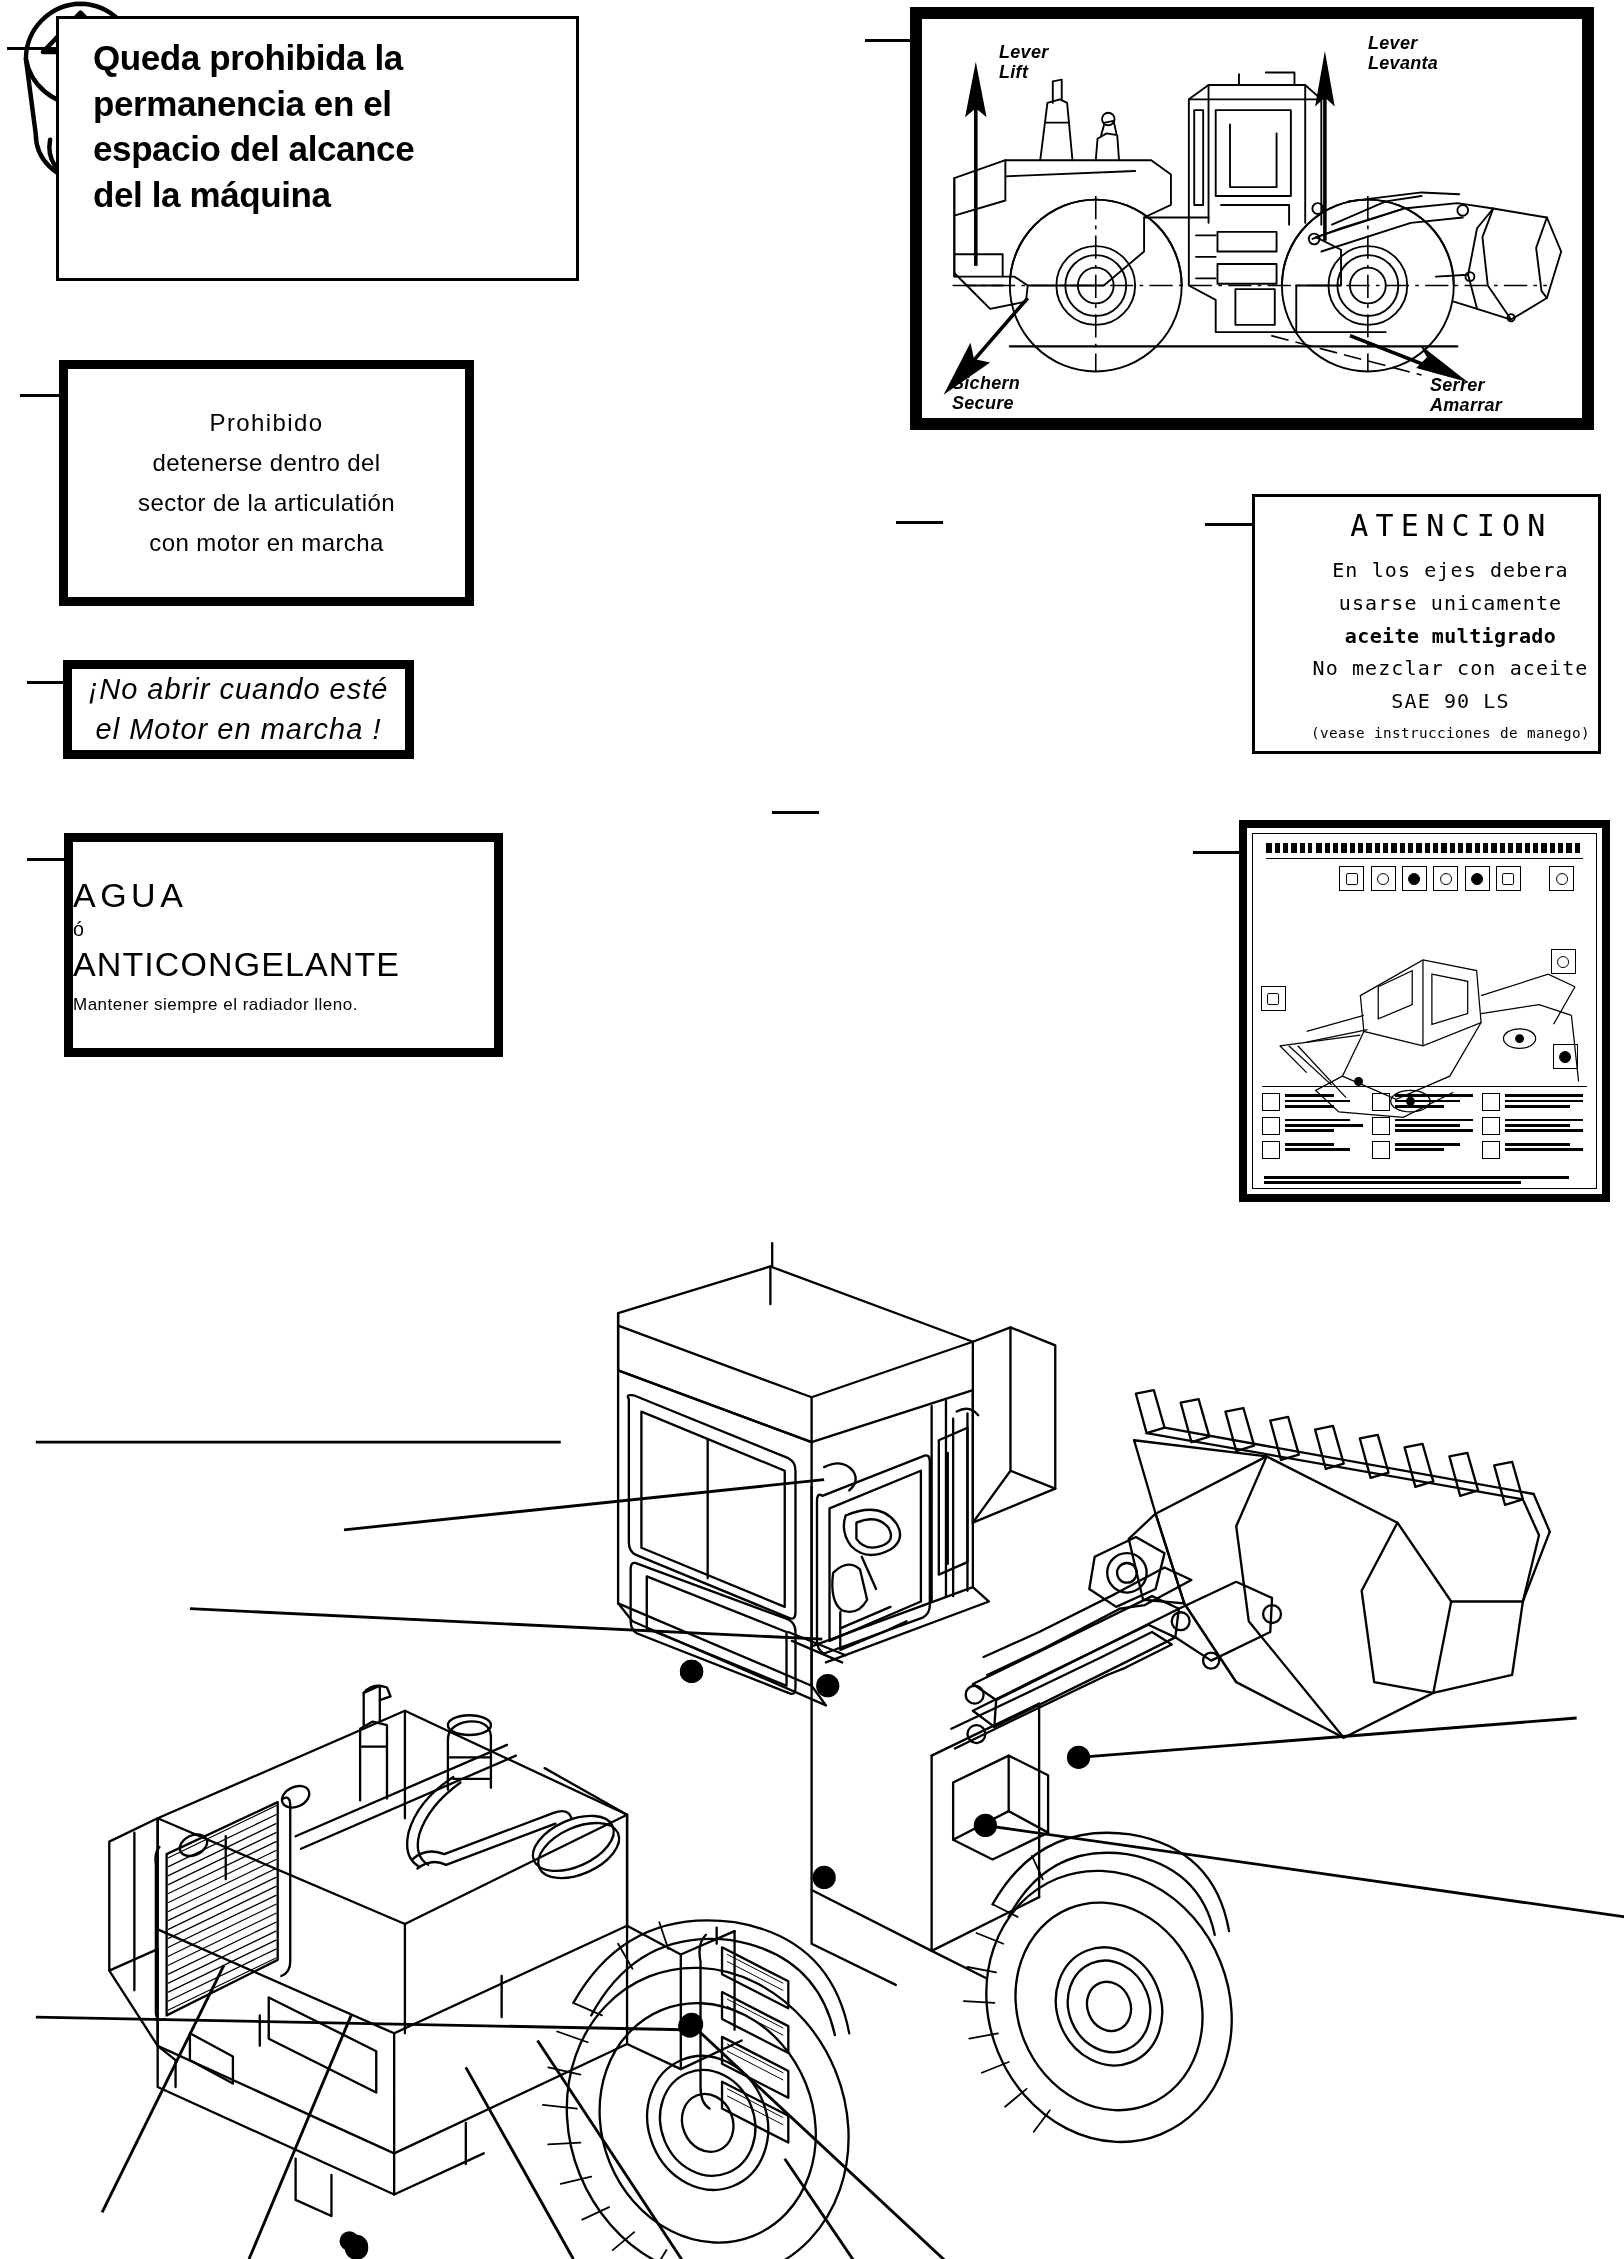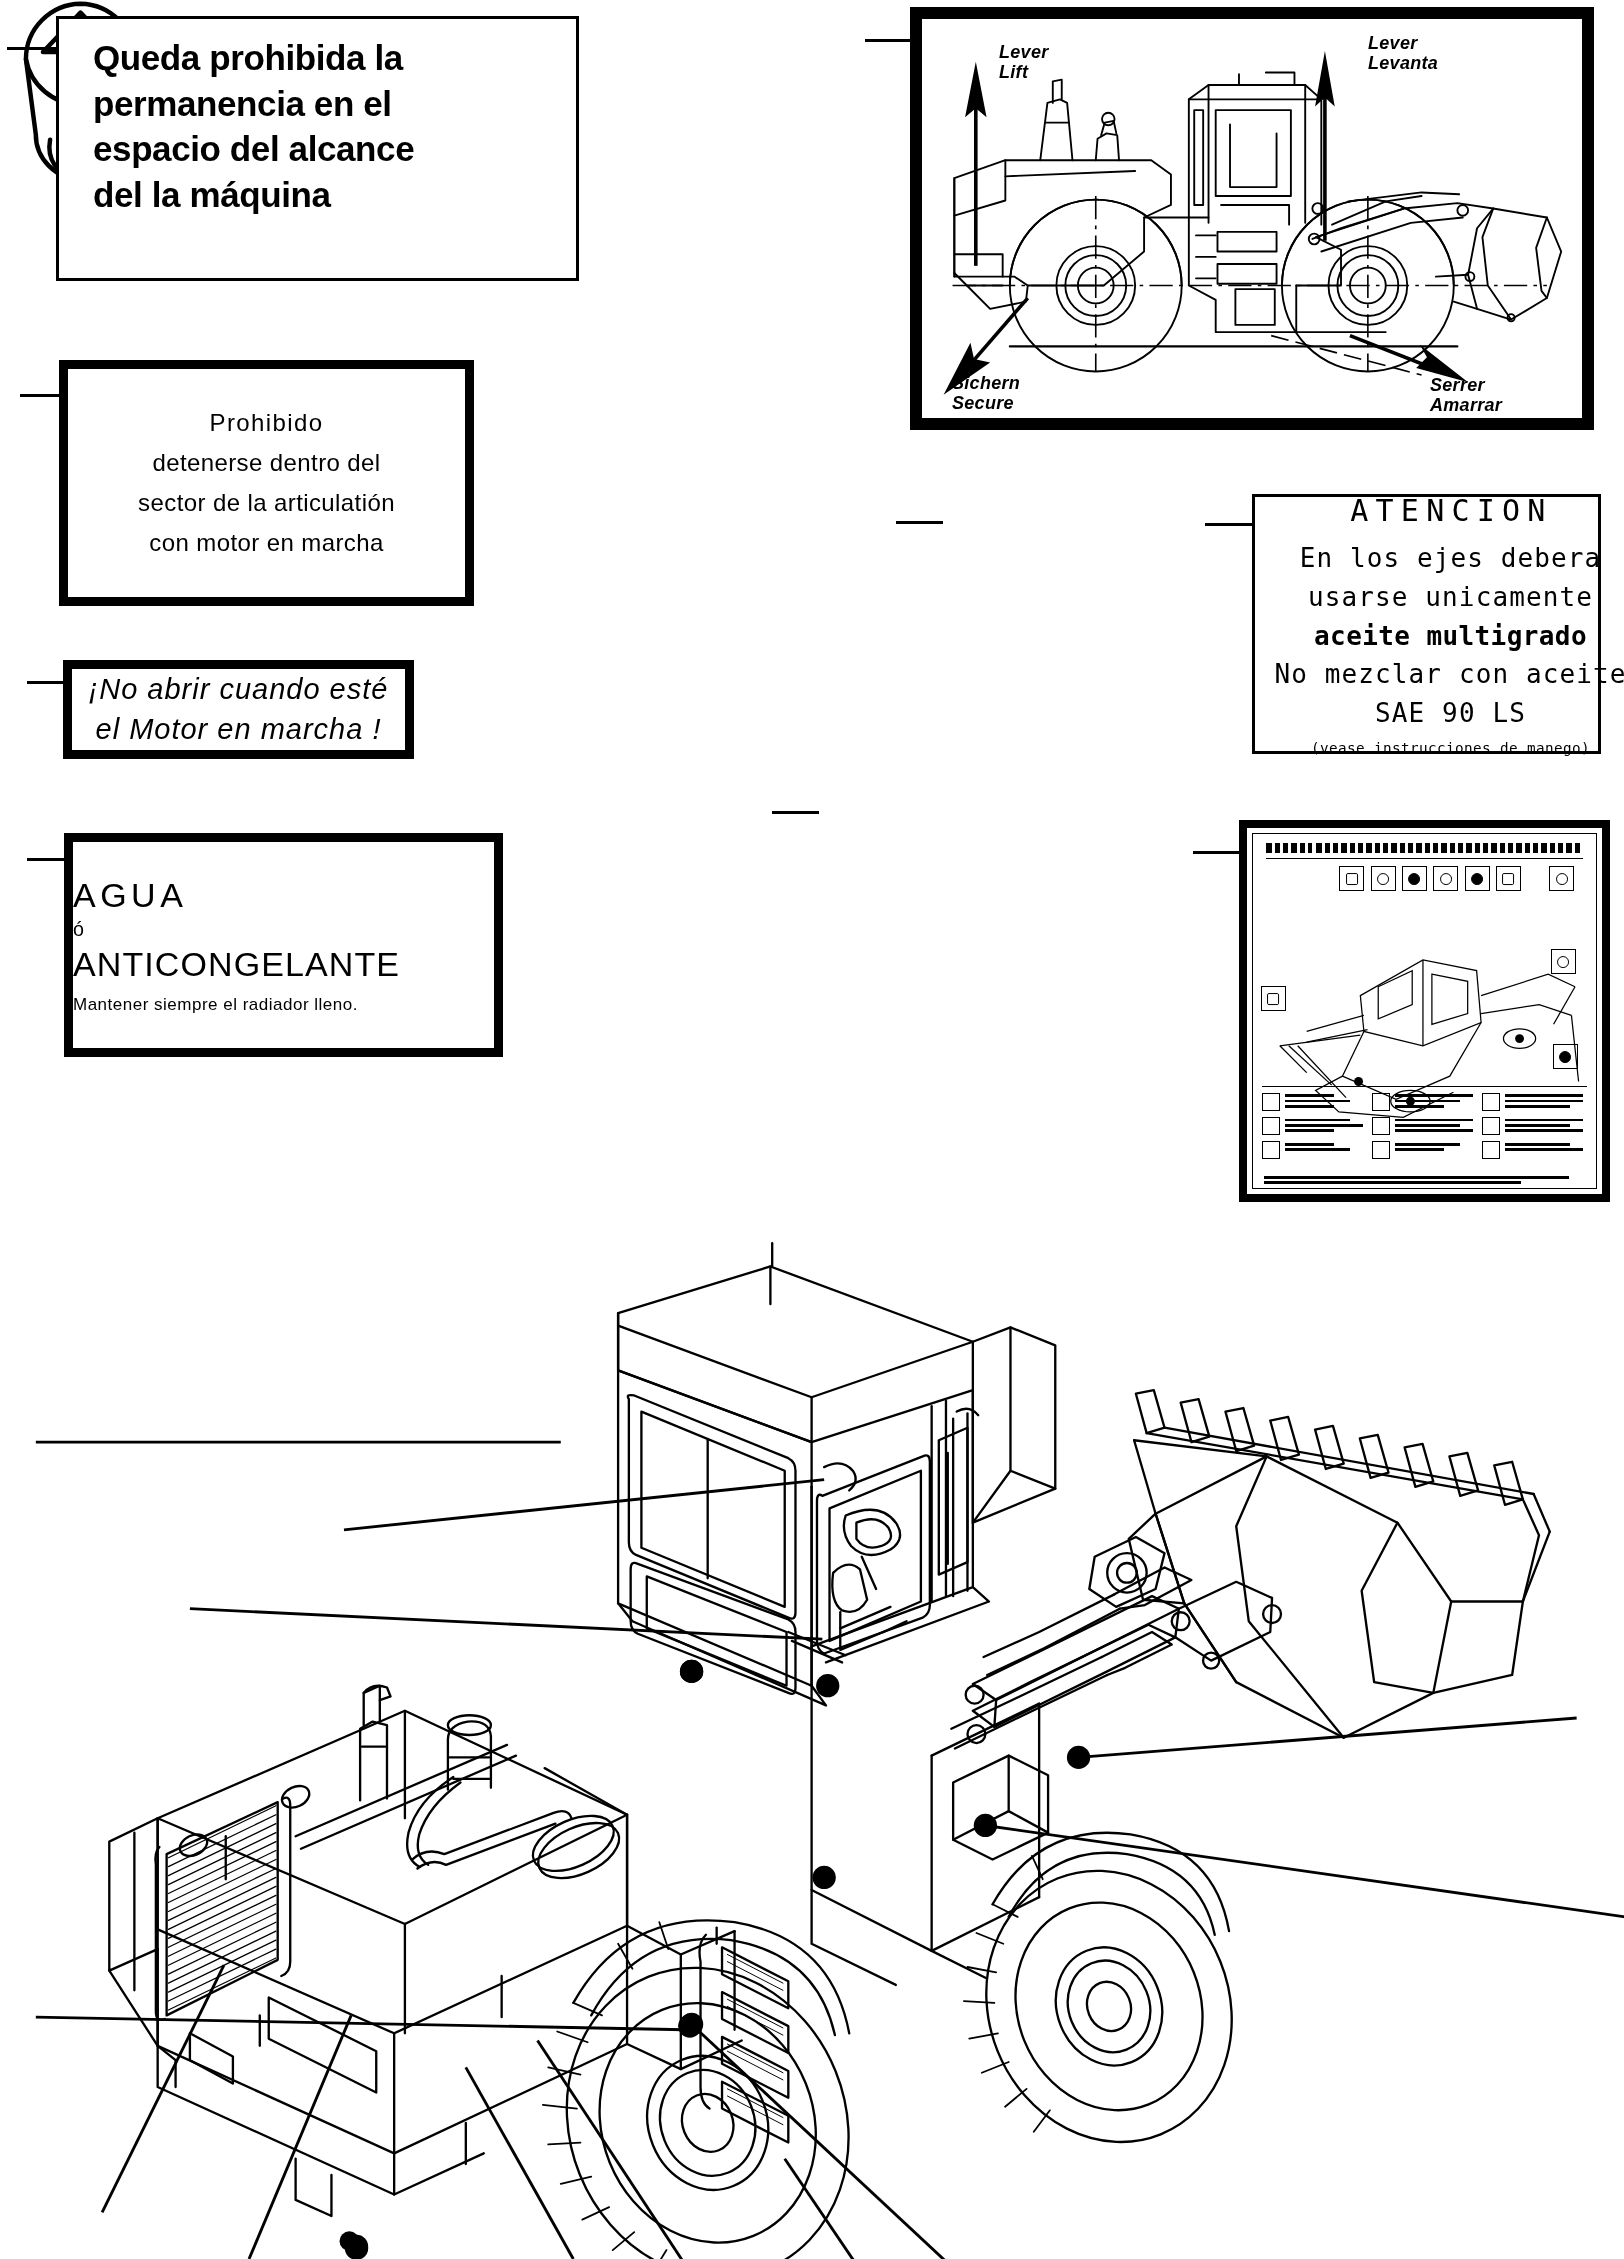--- a/index.html
+++ b/index.html
@@ -76,21 +76,21 @@
   #decal-neutral .inner{height:100%;display:flex;flex-direction:column;
      justify-content:center;align-items:center;}
   #decal-neutral .l{font-size:24px;line-height:1.08;letter-spacing:0.3px;white-space:nowrap;}
 
   
   #decal-atencion{left:1252px;top:494px;width:349px;height:260px;border:3.6px solid #000;padding-left:48px;}
   #decal-atencion .inner{height:100%;display:flex;flex-direction:column;
      justify-content:center;align-items:center;padding-top:3.6px;}
   #decal-atencion .title{font-size:30px;letter-spacing:7.2px;font-weight:500;
      font-family:"DejaVu Sans Mono", monospace;margin:0 0 10.7px 1.8px;}
-  #decal-atencion .l{font-size:26px;line-height:1.0;margin:6.3px 0;letter-spacing:1.1px;
+  #decal-atencion .l{font-size:20px;line-height:1.0;margin:6.3px 0;letter-spacing:1.1px;
      font-family:"DejaVu Sans Mono", monospace;white-space:nowrap;}
   #decal-atencion .l.bold{font-weight:bold;letter-spacing:0.4px;}
   #decal-atencion .l.tiny{font-size:14.3px;letter-spacing:0.4px;margin-top:9px;}
 
   
   #decal-lubeplate{left:1239px;top:820px;width:371px;height:382px;border:8px solid #000;}
   #decal-lubeplate .plate-inner{position:absolute;inset:5.4px;border:1.8px solid #000;
      background:#fff;overflow:hidden;}
   .plate-title{position:absolute;left:12.5px;top:9px;right:12.5px;height:14.3px;
      border-bottom:1.8px solid #000;}

